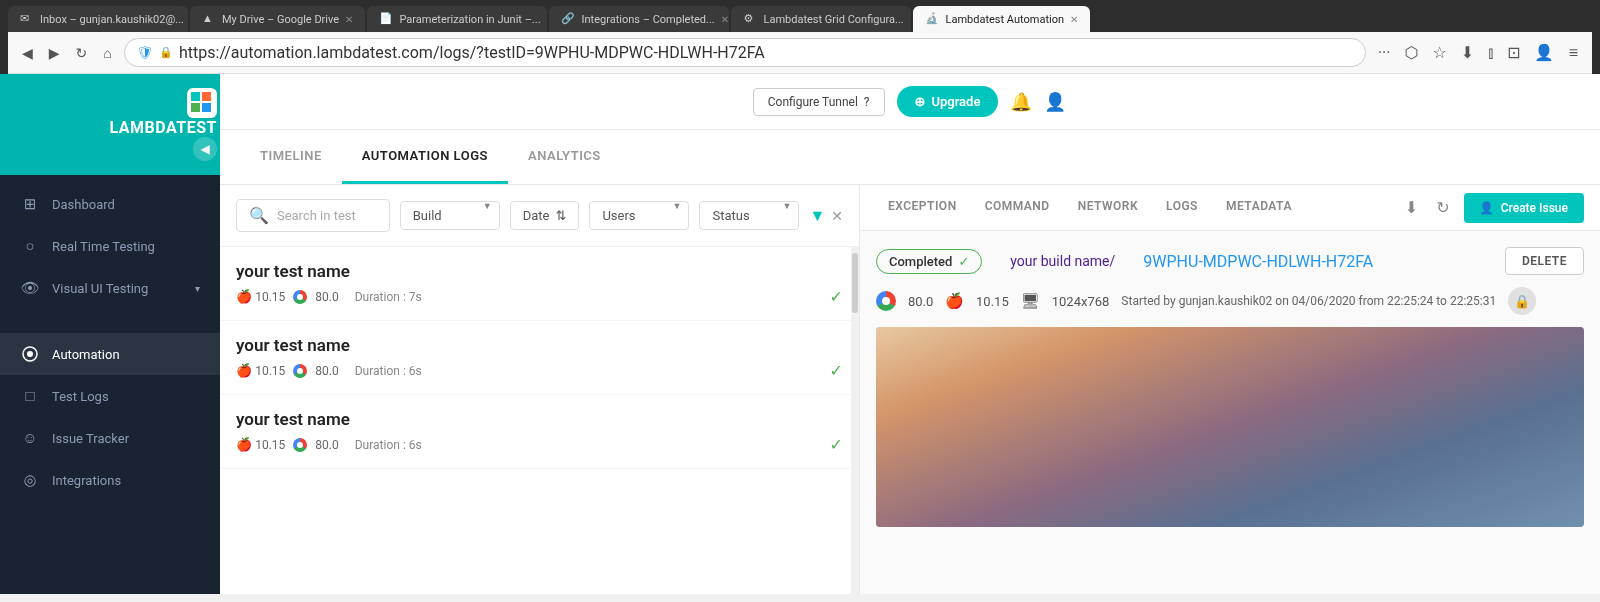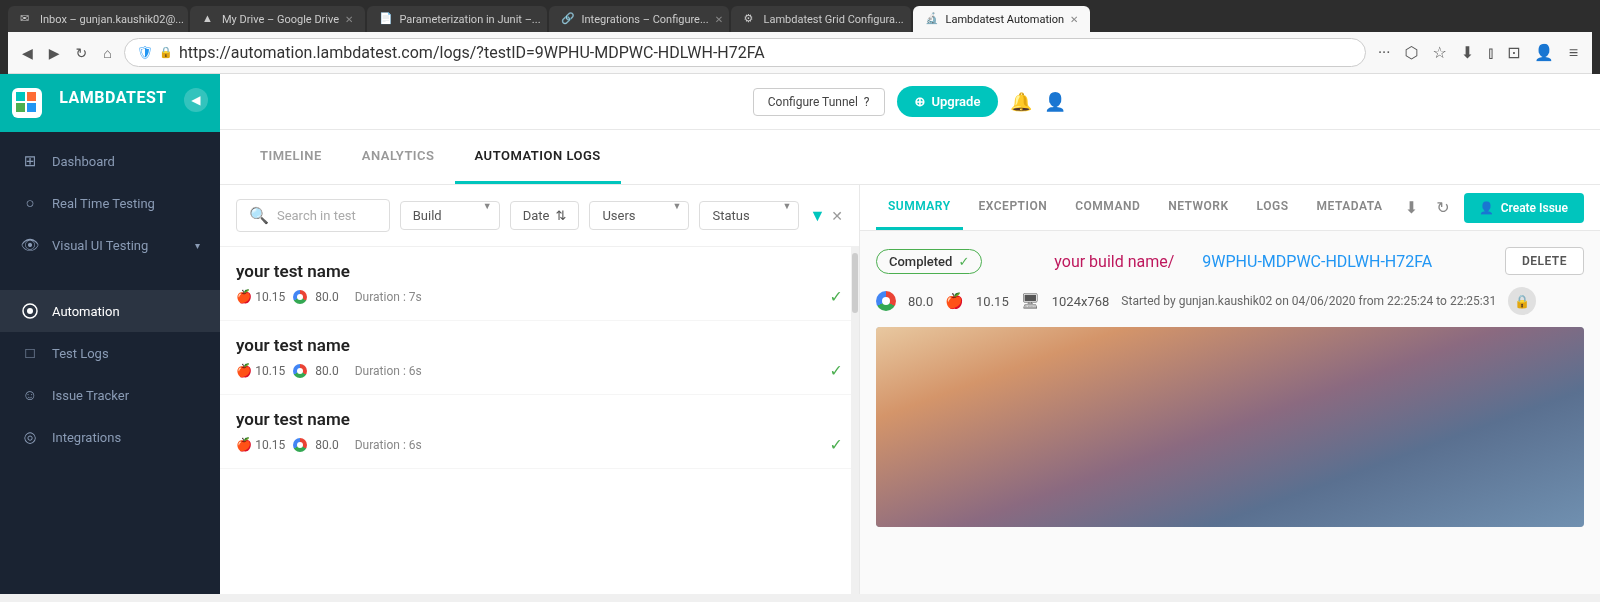--- a/index.html
+++ b/index.html
@@ -20,21 +20,21 @@
     .address-bar .shield { color: #2196f3; font-size: 13px; }
     .address-url { flex: 1; color: #333; font-size: 16px; }
     .toolbar-actions { display: flex; align-items: center; gap: 6px; color: #555; font-size: 16px; }
     .toolbar-icon { cursor: pointer; padding: 2px 4px; }
 
     
     .app-layout { display: flex; height: calc(100vh - 82px); }
 
     
     .sidebar { width: 220px; background: #1a2332; display: flex; flex-direction: column; flex-shrink: 0; }
-    .sidebar-logo { background: #00b5ad; padding: 14px 12px; display: flex; align-items: flex-start; justify-content: space-between; }
+    .sidebar-logo { background: #00b5ad; padding: 14px 3px; display: flex; align-items: flex-end; justify-content: space-between; flex-direction: column; }
     .logo-text { color: white; font-weight: 700; font-size: 16px; letter-spacing: 0.5px; }
     .logo-home { background: white; border-radius: 6px; padding: 4px; display: flex; align-items: center; justify-content: center; }
     .logo-chevron { color: white; background: rgba(255,255,255,0.2); border-radius: 50%; width: 24px; height: 24px; display: flex; align-items: center; justify-content: center; cursor: pointer; font-size: 12px; }
     .sidebar-nav { flex: 1; padding: 8px 0; }
     .nav-item { display: flex; align-items: center; gap: 12px; padding: 12px 20px; color: #8a9bb5; cursor: pointer; font-size: 13px; transition: all 0.2s; }
     .nav-item.active { color: white; background: rgba(255,255,255,0.08); margin-top: 24px; }
     .nav-item .nav-icon { width: 20px; display: flex; align-items: center; justify-content: center; font-size: 15px; }
     .nav-item .nav-label { font-size: 13px; }
     .nav-item .nav-arrow { margin-left: auto; font-size: 10px; }
 
@@ -96,21 +96,21 @@
     .log-tab { padding: 14px 12px; font-size: 12px; font-weight: 600; color: #888; cursor: pointer; border-bottom: 3px solid transparent; letter-spacing: 0.5px; text-transform: uppercase; white-space: nowrap; }
     .log-tab.active { color: #00c5bd; border-bottom-color: #00c5bd; }
     .log-tab-actions { margin-left: auto; display: flex; align-items: center; gap: 10px; }
     .icon-btn { color: #888; cursor: pointer; font-size: 16px; padding: 4px; }
     .create-issue-btn { background: #00c5bd; color: white; border: none; padding: 8px 16px; border-radius: 4px; font-size: 12px; font-weight: 600; cursor: pointer; display: flex; align-items: center; gap: 6px; white-space: nowrap; }
 
     .log-content { padding: 16px; overflow-y: auto; flex: 1; }
     .build-status-row { display: flex; align-items: center; gap: 28px; margin-bottom: 12px; }
     .completed-badge { border: 1px solid #4caf50; color: #333; border-radius: 20px; padding: 4px 12px; font-size: 13px; display: flex; align-items: center; gap: 6px; font-weight: 500; }
     .completed-check { color: #4caf50; }
-    .build-name { font-size: 16px; color: #be185d; margin-left: 44px; }
+    .build-name { font-size: 14px; color: #4c1d95; }
     .build-id { color: #2196f3; text-decoration: none; }
     .delete-btn { margin-left: auto; border: 1px solid #ccc; background: white; padding: 6px 16px; border-radius: 4px; font-size: 12px; color: #555; cursor: pointer; font-weight: 600; letter-spacing: 0.5px; }
 
     .build-info-row { display: flex; align-items: center; gap: 12px; font-size: 13px; color: #555; margin-bottom: 12px; }
     .build-info-row .chrome-circle { width: 20px; height: 20px; border-radius: 50%; background: conic-gradient(#ea4335 0deg 120deg, #34a853 120deg 240deg, #4285f4 240deg 360deg); position: relative; display: inline-block; flex-shrink: 0; }
     .build-info-row .chrome-circle::after { content: ''; position: absolute; top: 50%; left: 50%; transform: translate(-50%, -50%); width: 8px; height: 8px; background: white; border-radius: 50%; }
     .apple-icon { font-size: 15px; }
     .monitor-icon { font-size: 15px; }
     .started-text { font-size: 12px; color: #666; }
     .lock-circle { width: 28px; height: 28px; border-radius: 50%; background: #e0e0e0; display: flex; align-items: center; justify-content: center; font-size: 13px; color: #888; }
@@ -138,21 +138,21 @@
       <span>My Drive – Google Drive</span>
       <span class="tab-close">✕</span>
     </div>
     <div class="browser-tab">
       <span class="tab-favicon">📄</span>
       <span>Parameterization in Junit –...</span>
       <span class="tab-close">✕</span>
     </div>
     <div class="browser-tab">
       <span class="tab-favicon">🔗</span>
-      <span>Integrations – Configure...</span>
+      <span>Integrations – Completed...</span>
       <span class="tab-close">✕</span>
     </div>
     <div class="browser-tab">
       <span class="tab-favicon">⚙</span>
       <span>Lambdatest Grid Configura...</span>
       <span class="tab-close">✕</span>
     </div>
     <div class="browser-tab active">
       <span class="tab-favicon">🔬</span>
       <span>Lambdatest Automation</span>
@@ -247,25 +247,25 @@
         <span>Upgrade</span>
       </button>
       <span class="header-icon">🔔</span>
       <span class="header-icon">👤</span>
     </div>
 
     <div class="tabs-bar">
       <div class="tab-item">
         <span>TIMELINE</span>
       </div>
+      <div class="tab-item active">
+        <span>AUTOMATION LOGS</span>
+      </div>
       <div class="tab-item">
         <span>ANALYTICS</span>
-      </div>
-      <div class="tab-item active">
-        <span>AUTOMATION LOGS</span>
       </div>
     </div>
 
     <div class="content-area">
 
       <div class="test-list-panel">
 
         <div class="search-filter-bar">
           <div class="search-input-wrapper">
             <span>🔍</span>
@@ -336,23 +336,20 @@
               <span class="test-duration">Duration : 6s</span>
               <span class="test-status check-green">✓</span>
             </div>
           </div>
         </div>
       </div>
 
       <div class="log-detail-panel">
 
         <div class="log-tabs-bar">
-          <div class="log-tab active">
-            <span>SUMMARY</span>
-          </div>
           <div class="log-tab">
             <span>EXCEPTION</span>
           </div>
           <div class="log-tab">
             <span>COMMAND</span>
           </div>
           <div class="log-tab">
             <span>NETWORK</span>
           </div>
           <div class="log-tab">

